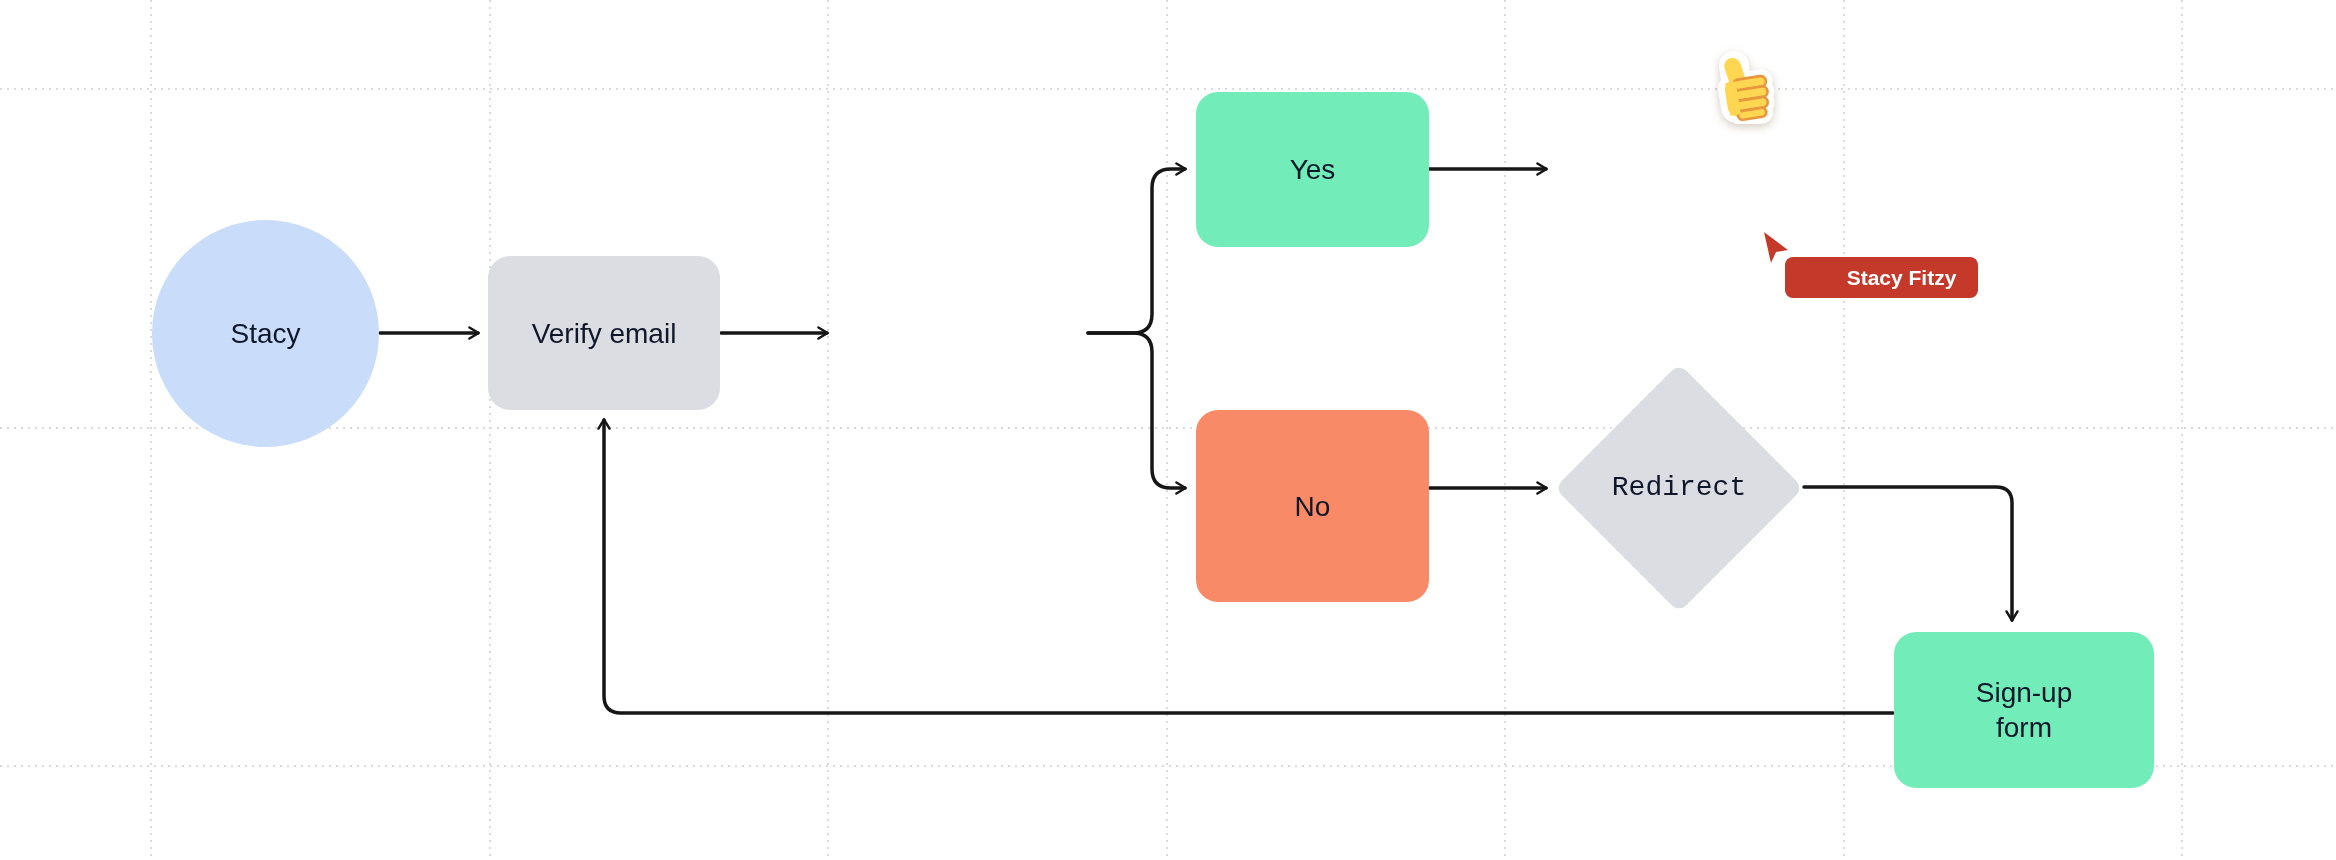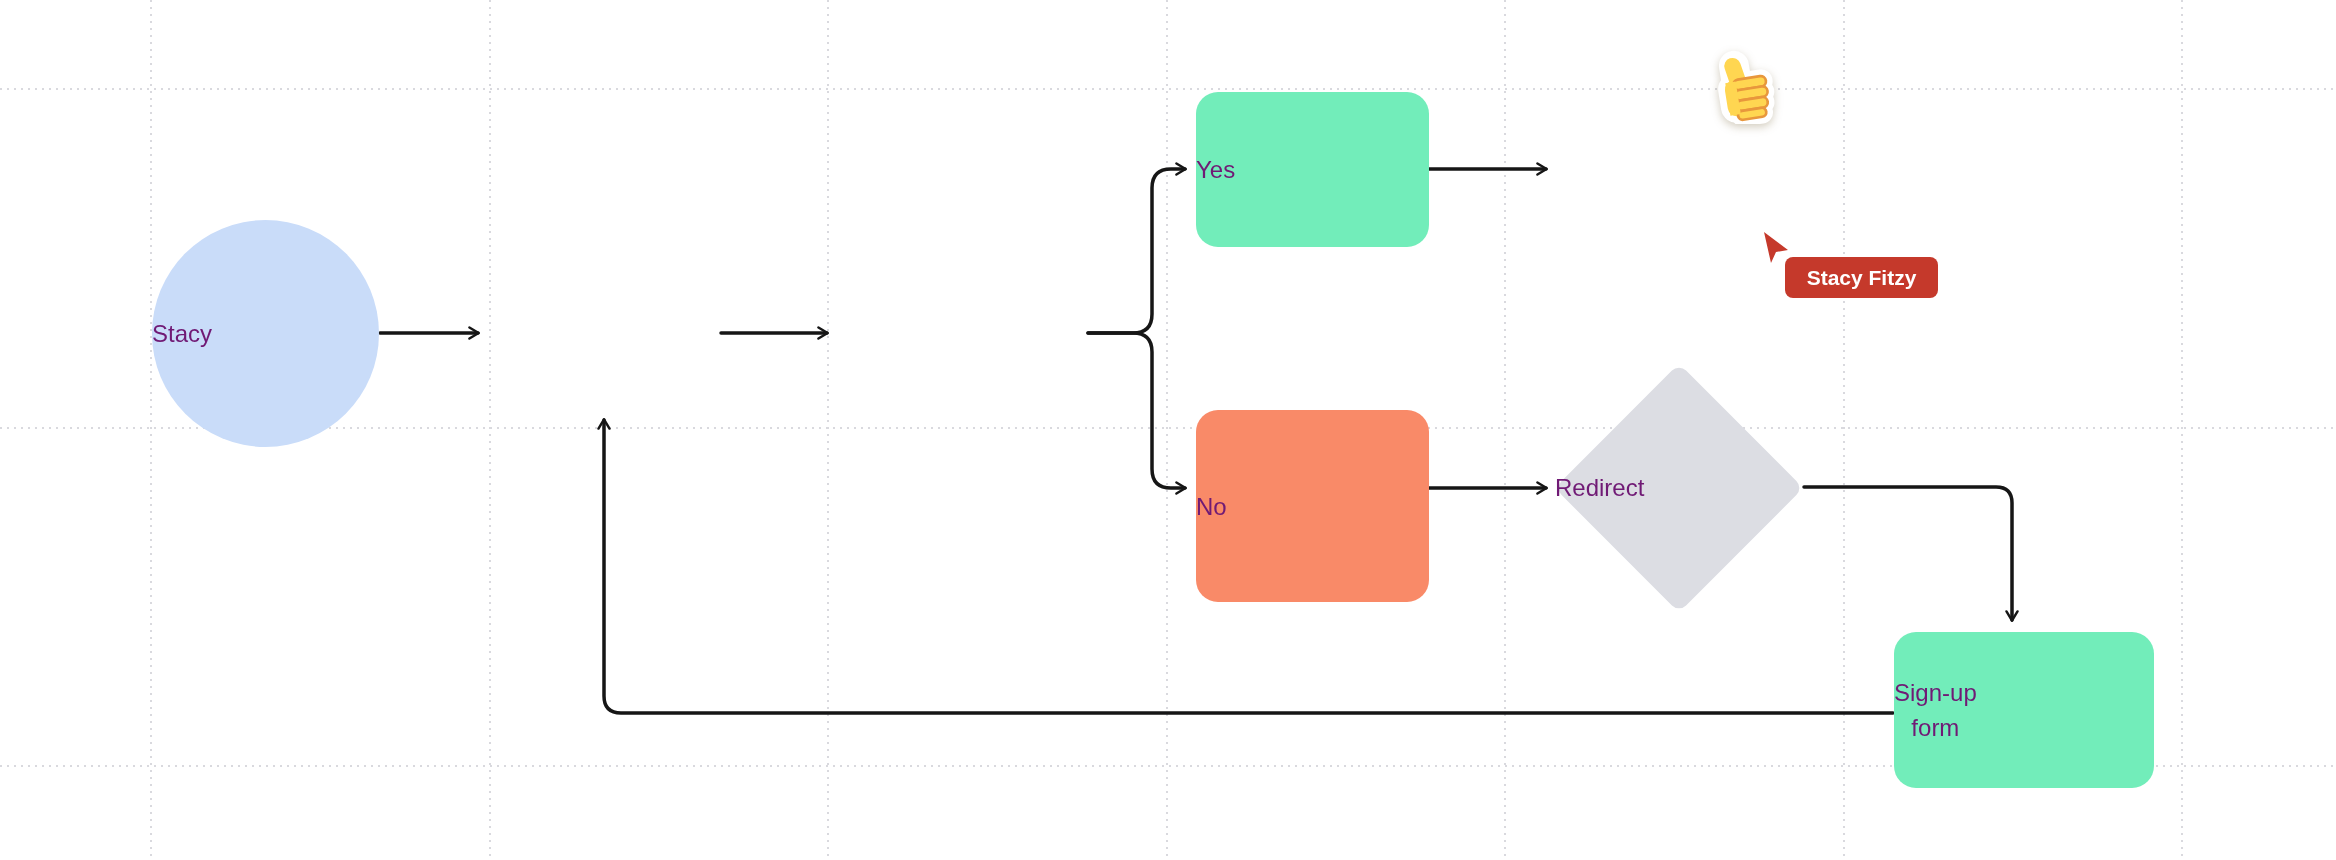--- a/index.html
+++ b/index.html
@@ -17,41 +17,41 @@
     background: repeating-linear-gradient(to bottom, #D9D9DE 0 2px, transparent 2px 7px);
   }
   .grid-h {
     position: absolute; left: 0; height: 2px; width: 2336px;
     background: repeating-linear-gradient(to right, #D9D9DE 0 2px, transparent 2px 7px);
   }
   .connector-layer { position: absolute; left: 0; top: 0; }
   .connector { fill: none; stroke: #161616; stroke-width: 3.5; stroke-linecap: round; }
   .node {
     position: absolute;
-    display: flex; align-items: center; justify-content: flex-start;
-    color: #701a75; font-size: 24px; line-height: 35px; font-weight: 500;
+    display: flex; align-items: center; justify-content: center;
+    color: #0f172a; font-size: 28px; line-height: 35px; font-weight: 500;
     text-align: center; white-space: pre-line;
   }
   .rect-node { border-radius: 22px; }
   .circle-node { border-radius: 50%; }
   .diamond-node { background: transparent !important; }
   .diamond-shape {
     position: absolute; left: 50%; top: 50%;
     transform: translate(-50%, -50%) rotate(45deg);
     border-radius: 10px;
   }
   .node-label { position: relative; z-index: 2; }
   .sticker { position: absolute; }
   .sticker svg { filter: drop-shadow(0 3px 4px rgba(80, 55, 0, 0.25)); }
   .collab-cursor { position: absolute; z-index: 5; }
   .collab-badge {
     position: absolute; z-index: 5;
     display: flex; align-items: center; justify-content: center;
     border-radius: 8px;
-    color: #FFFFFF; font-size: 21px; font-weight: 700;
+    color: #FFFFFF; font-size: 21px; font-weight: 700; padding-left: 40px;
   }
 </style>
 </head>
 <body>
 
 <div class="canvas">
 
   <div class="grid-v" style="left:150px"></div>
   <div class="grid-v" style="left:489px"></div>
   <div class="grid-v" style="left:827px"></div>
@@ -76,32 +76,35 @@
     <path class="connector" d="M 1429 169 H 1546" marker-end="url(#arrow)" style="stroke: rgb(22, 22, 22);"></path>
     <path class="connector" d="M 1429 488 H 1546" marker-end="url(#arrow)" style="stroke: rgb(22, 22, 22);"></path>
     <path class="connector" d="M 1804 487 H 1996 Q 2012 487 2012 503 V 620" marker-end="url(#arrow)" style="stroke: rgb(22, 22, 22);"></path>
     <path class="connector" d="M 1893 713 H 621 Q 604 713 604 696 V 420" marker-end="url(#arrow)" style="stroke: rgb(22, 22, 22);"></path>
   </svg>
 
   <div class="node circle-node" style="left: 152px; top: 220px; width: 227px; height: 227px; background: rgb(201, 220, 249);">
     <span class="node-label">Stacy</span>
   </div>
 
+  <div class="node rect-node" style="left: 488px; top: 256px; width: 232px; height: 154px; background: rgb(220, 221, 227);">
+    <span class="node-label">Verify email</span>
+  </div>
 
 
   <div class="node rect-node" style="left: 1196px; top: 92px; width: 233px; height: 155px; background: rgb(114, 237, 186);">
     <span class="node-label">Yes</span>
   </div>
 
   <div class="node rect-node" style="left: 1196px; top: 410px; width: 233px; height: 192px; background: rgb(249, 138, 104);">
     <span class="node-label">No</span>
   </div>
 
 
-  <div class="node diamond-node" style="left:1555px; top:363px; width:248px; height:249px;">
+  <div class="node diamond-node" style="left:1555px; top:363px; width:248px; height:249px;font-family:Liberation Mono, monospace;">
     <div class="diamond-shape" style="width: 176px; height: 176px; background: rgb(220, 221, 227);"></div>
     <span class="node-label">Redirect</span>
   </div>
 
   <div class="node rect-node" style="left: 1894px; top: 632px; width: 260px; height: 156px; background: rgb(114, 237, 186);">
     <span class="node-label">Sign-up
 form</span>
   </div>
 
   <div class="sticker" style="left:1711px; top:50px; width:66px; height:74px;">

